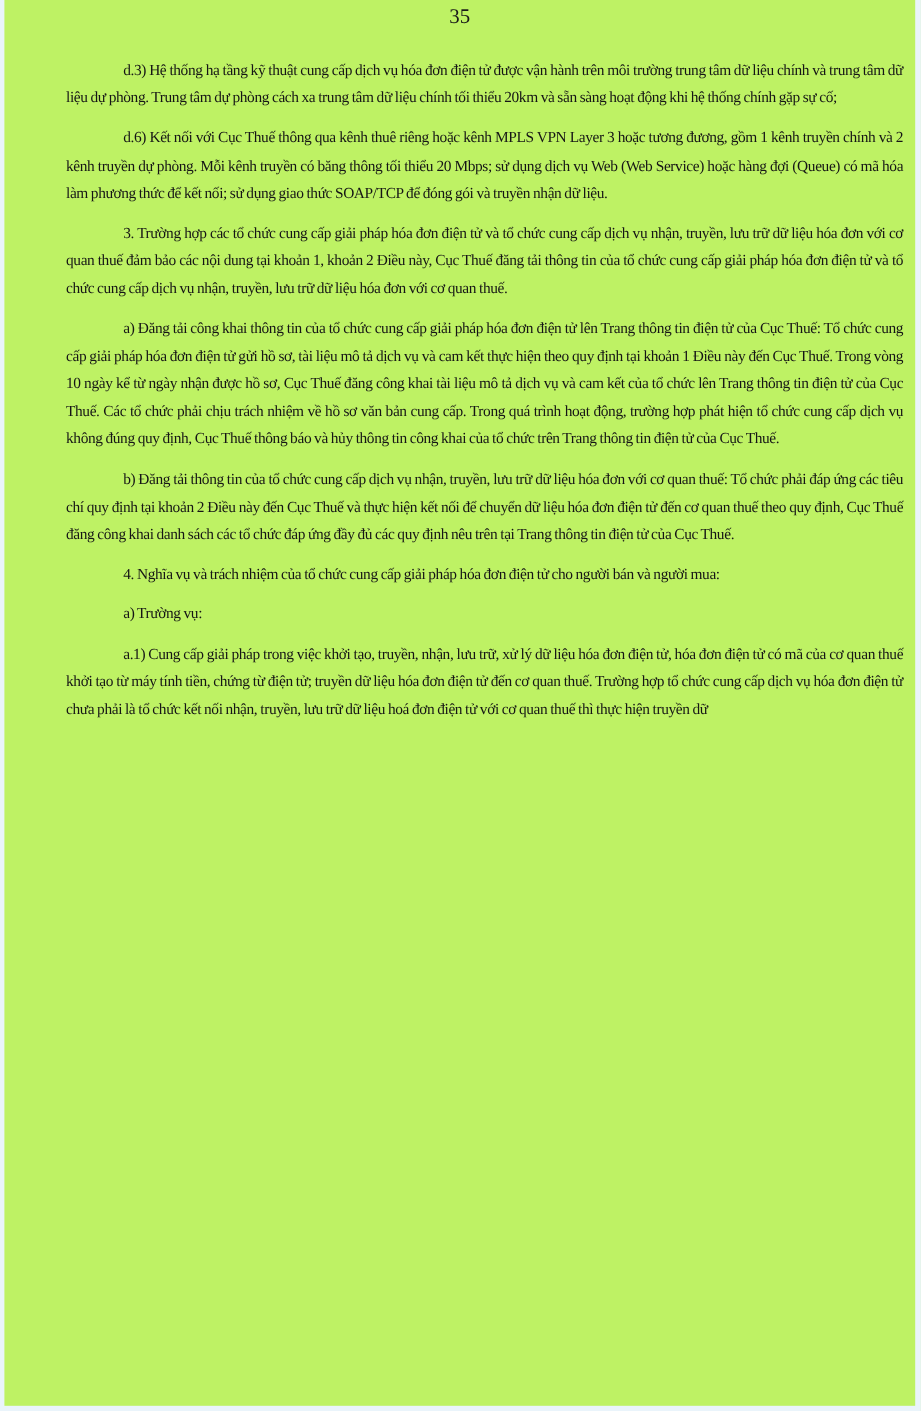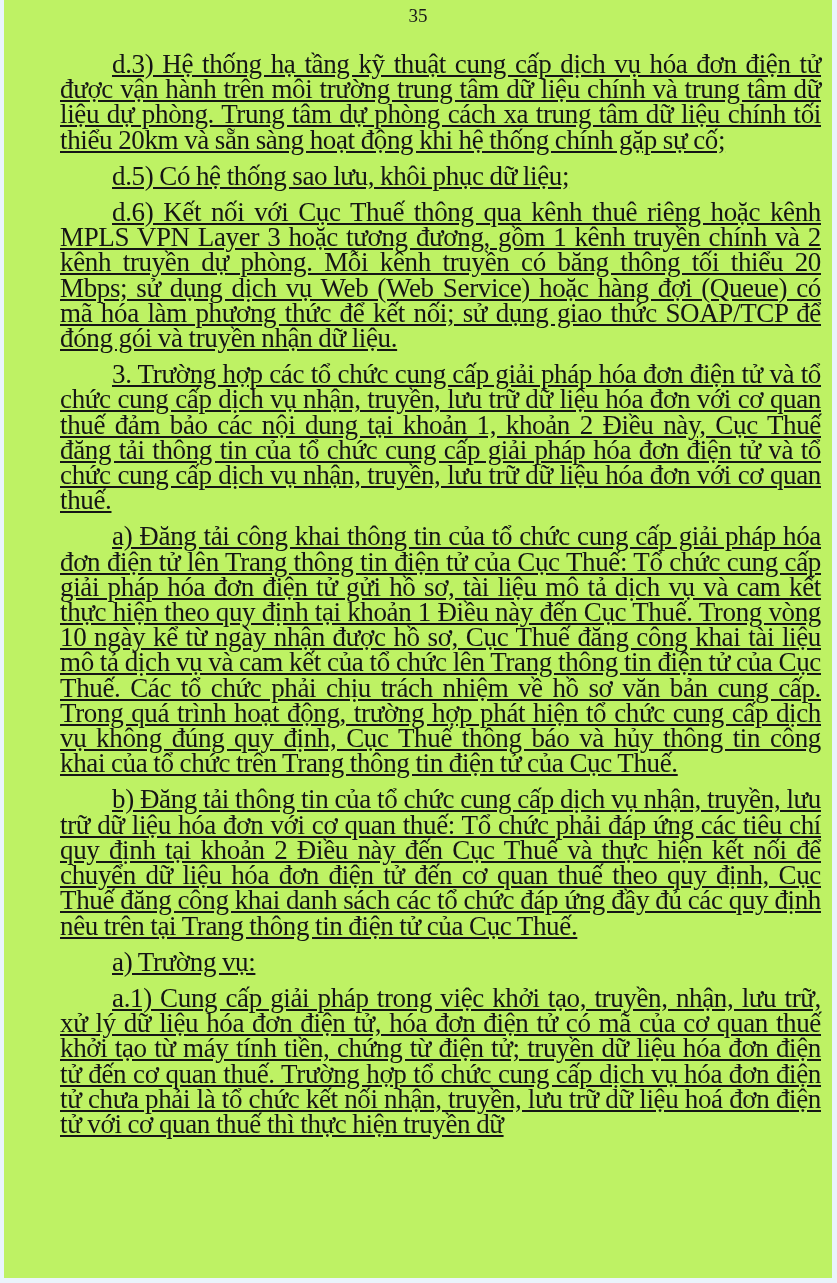--- a/index.html
+++ b/index.html
@@ -32,41 +32,40 @@
     font-size: 19px;
     color: #1a1a1a;
     line-height: 28px;
   }
   .body-text {
     position: absolute;
     left: 56px;
     top: 52px;
     width: 761px;
     font-family: "Liberation Serif", serif;
-    font-size: 27px;
+    font-size: 14px;
     line-height: 25.2px;
     color: #151515;
     text-align: justify;
     letter-spacing: -0.35px;
     word-spacing: -0.5px;
-    text-decoration: underline;
   }
   .para {
     margin: 0 0 11px 0;
     text-indent: 52px;
   }
 </style>
 </head>
 <body>
 
 <div class="page">
   <div class="page-number">35</div>
   <div class="body-text">
     <p class="para">d.3) Hệ thống hạ tầng kỹ thuật cung cấp dịch vụ hóa đơn điện tử được vận hành trên môi trường trung tâm dữ liệu chính và trung tâm dữ liệu dự phòng. Trung tâm dự phòng cách xa trung tâm dữ liệu chính tối thiểu 20km và sẵn sàng hoạt động khi hệ thống chính gặp sự cố;</p>
-    <p class="para">d.5) Có hệ thống sao lưu, khôi phục dữ liệu;</p>
     <p class="para">d.6) Kết nối với Cục Thuế thông qua kênh thuê riêng hoặc kênh MPLS VPN Layer 3 hoặc tương đương, gồm 1 kênh truyền chính và 2 kênh truyền dự phòng. Mỗi kênh truyền có băng thông tối thiểu 20 Mbps; sử dụng dịch vụ Web (Web Service) hoặc hàng đợi (Queue) có mã hóa làm phương thức để kết nối; sử dụng giao thức SOAP/TCP để đóng gói và truyền nhận dữ liệu.</p>
     <p class="para">3. Trường hợp các tổ chức cung cấp giải pháp hóa đơn điện tử và tổ chức cung cấp dịch vụ nhận, truyền, lưu trữ dữ liệu hóa đơn với cơ quan thuế đảm bảo các nội dung tại khoản 1, khoản 2 Điều này, Cục Thuế đăng tải thông tin của tổ chức cung cấp giải pháp hóa đơn điện tử và tổ chức cung cấp dịch vụ nhận, truyền, lưu trữ dữ liệu hóa đơn với cơ quan thuế.</p>
     <p class="para">a) Đăng tải công khai thông tin của tổ chức cung cấp giải pháp hóa đơn điện tử lên Trang thông tin điện tử của Cục Thuế: Tổ chức cung cấp giải pháp hóa đơn điện tử gửi hồ sơ, tài liệu mô tả dịch vụ và cam kết thực hiện theo quy định tại khoản 1 Điều này đến Cục Thuế. Trong vòng 10 ngày kể từ ngày nhận được hồ sơ, Cục Thuế đăng công khai tài liệu mô tả dịch vụ và cam kết của tổ chức lên Trang thông tin điện tử của Cục Thuế. Các tổ chức phải chịu trách nhiệm về hồ sơ văn bản cung cấp. Trong quá trình hoạt động, trường hợp phát hiện tổ chức cung cấp dịch vụ không đúng quy định, Cục Thuế thông báo và hủy thông tin công khai của tổ chức trên Trang thông tin điện tử của Cục Thuế.</p>
     <p class="para">b) Đăng tải thông tin của tổ chức cung cấp dịch vụ nhận, truyền, lưu trữ dữ liệu hóa đơn với cơ quan thuế: Tổ chức phải đáp ứng các tiêu chí quy định tại khoản 2 Điều này đến Cục Thuế và thực hiện kết nối để chuyển dữ liệu hóa đơn điện tử đến cơ quan thuế theo quy định, Cục Thuế đăng công khai danh sách các tổ chức đáp ứng đầy đủ các quy định nêu trên tại Trang thông tin điện tử của Cục Thuế.</p>
+    <p class="para">4. Nghĩa vụ và trách nhiệm của tổ chức cung cấp giải pháp hóa đơn điện tử cho người bán và người mua:</p>
     <p class="para">a) Trường vụ:</p>
     <p class="para">a.1) Cung cấp giải pháp trong việc khởi tạo, truyền, nhận, lưu trữ, xử lý dữ liệu hóa đơn điện tử, hóa đơn điện tử có mã của cơ quan thuế khởi tạo từ máy tính tiền, chứng từ điện tử; truyền dữ liệu hóa đơn điện tử đến cơ quan thuế. Trường hợp tổ chức cung cấp dịch vụ hóa đơn điện tử chưa phải là tổ chức kết nối nhận, truyền, lưu trữ dữ liệu hoá đơn điện tử với cơ quan thuế thì thực hiện truyền dữ</p>
   </div>
 </div>
 
 </body></html>

